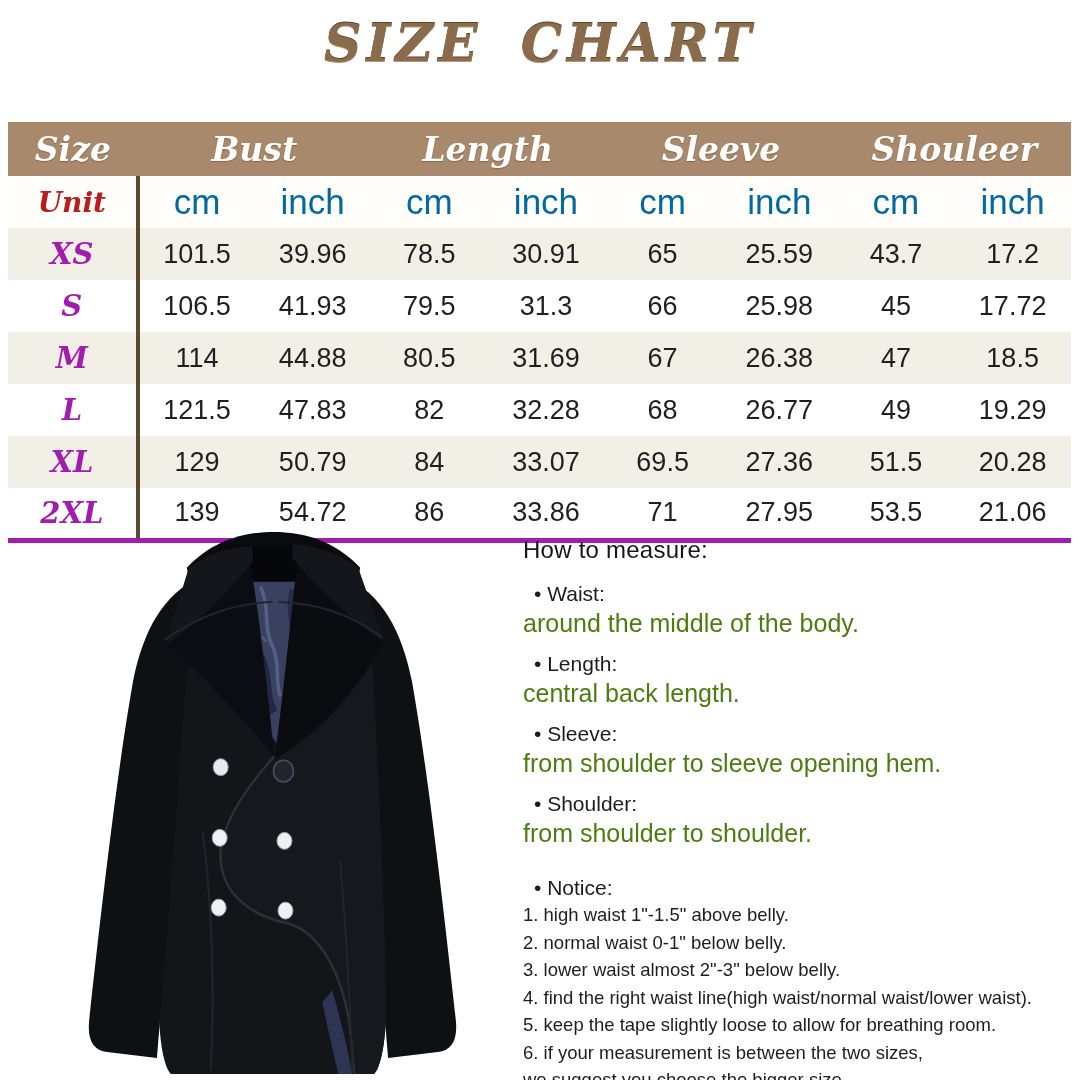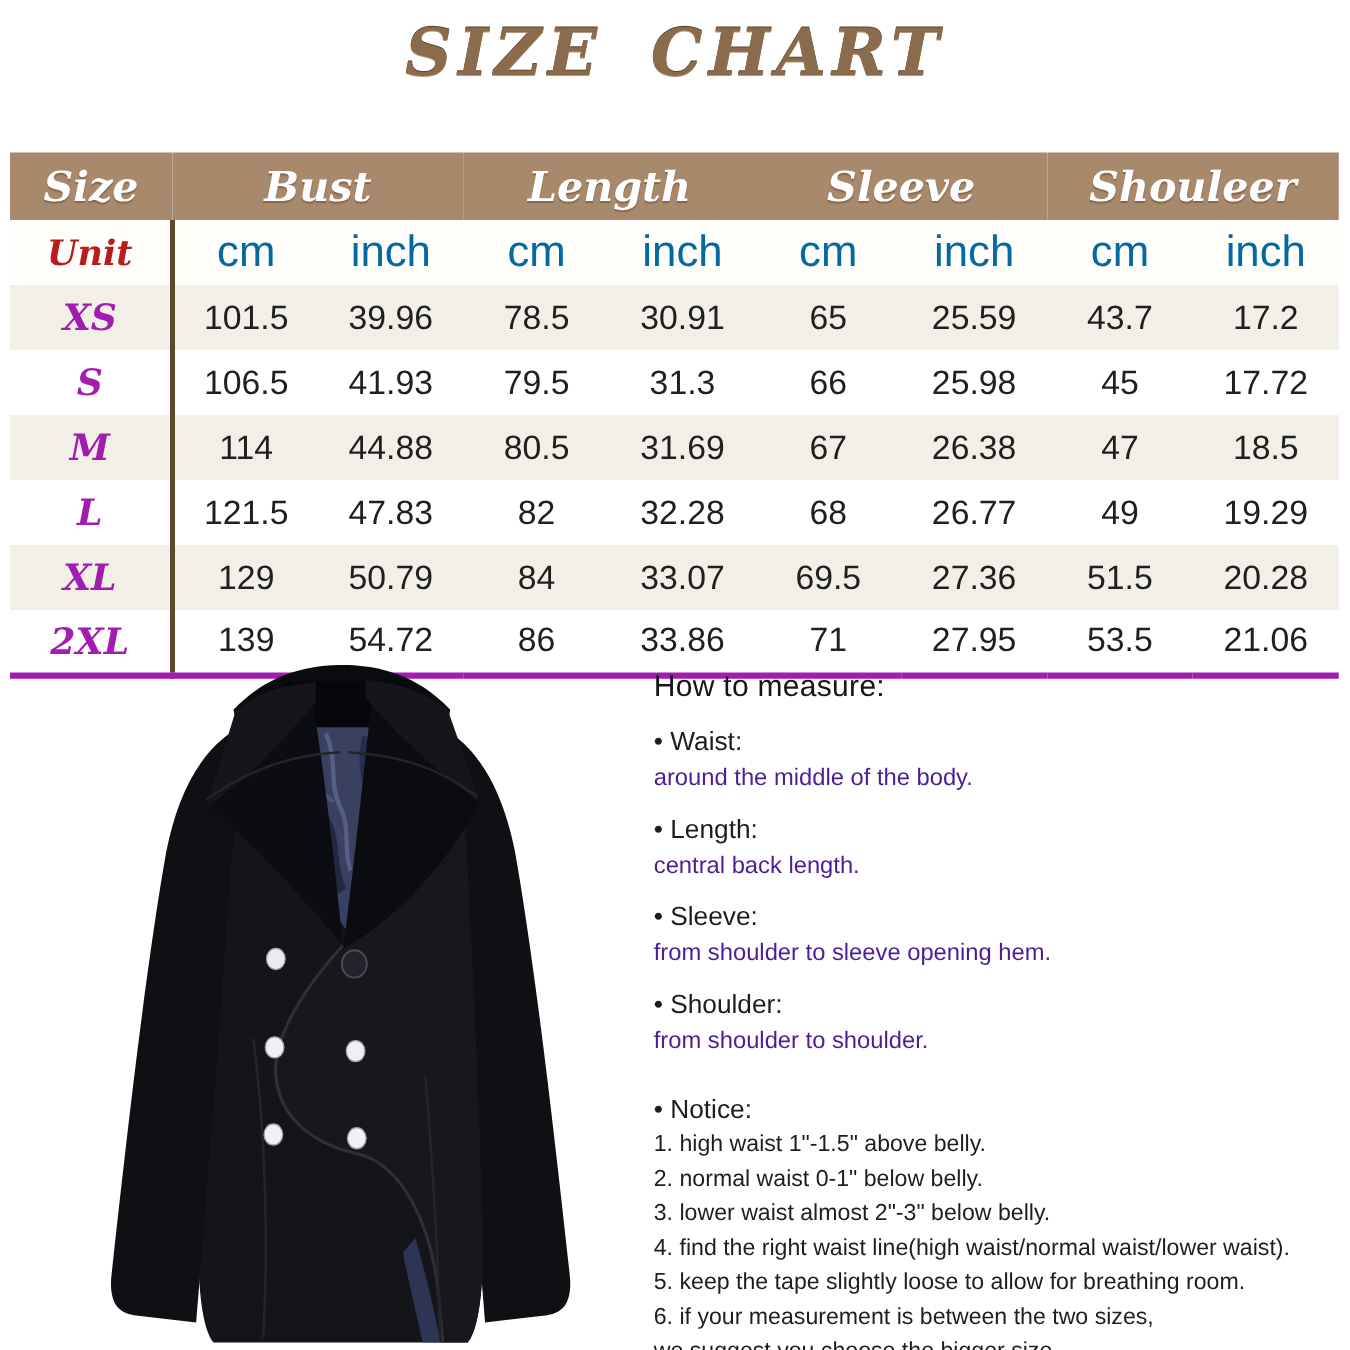--- a/index.html
+++ b/index.html
@@ -33,22 +33,22 @@
   td.val-cell{font-size:27px;color:#1f1f1f;text-align:center;}
   .divided{border-right:4px solid #5c4a2e;}
 
   
   .coat-wrap{position:absolute;left:50px;top:532px;width:445px;height:548px;}
   .coat-wrap svg{width:100%;height:100%;display:block;}
 
   .measure{position:absolute;left:523px;top:534px;width:552px;color:#1c1c1c;}
   .measure h2{margin:0 0 4px 0;font-size:24px;font-weight:500;line-height:32px;
          letter-spacing:0.01em;color:#161616;}
-  .m-label{font-size:21px;line-height:26px;margin-top:15px;white-space:nowrap;}
-  .m-desc{font-size:19px;line-height:26px;margin-top:3px;white-space:nowrap;color:#4c1d95;}
+  .m-label{font-size:21px;line-height:26px;margin-top:15px;white-space:nowrap;margin-left:11px;}
+  .m-desc{font-size:25px;line-height:26px;margin-top:3px;white-space:nowrap;color:#4d7c0f;}
   .notice-label{margin-top:29px;}
   .notice-line{font-size:18.5px;line-height:27.5px;white-space:nowrap;color:#1e1e1e;}
 </style>
 </head>
 <body>
 
 <div class="page">
 
   <div class="title">SIZE CHART</div>
 

